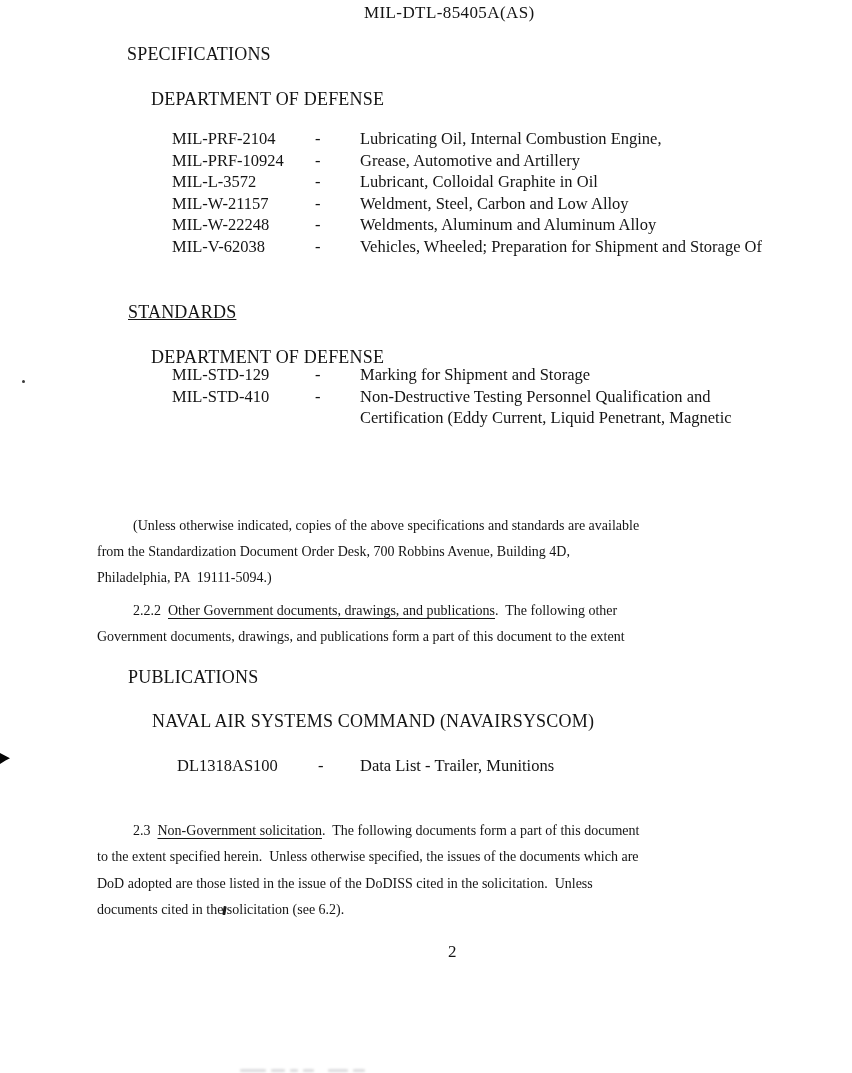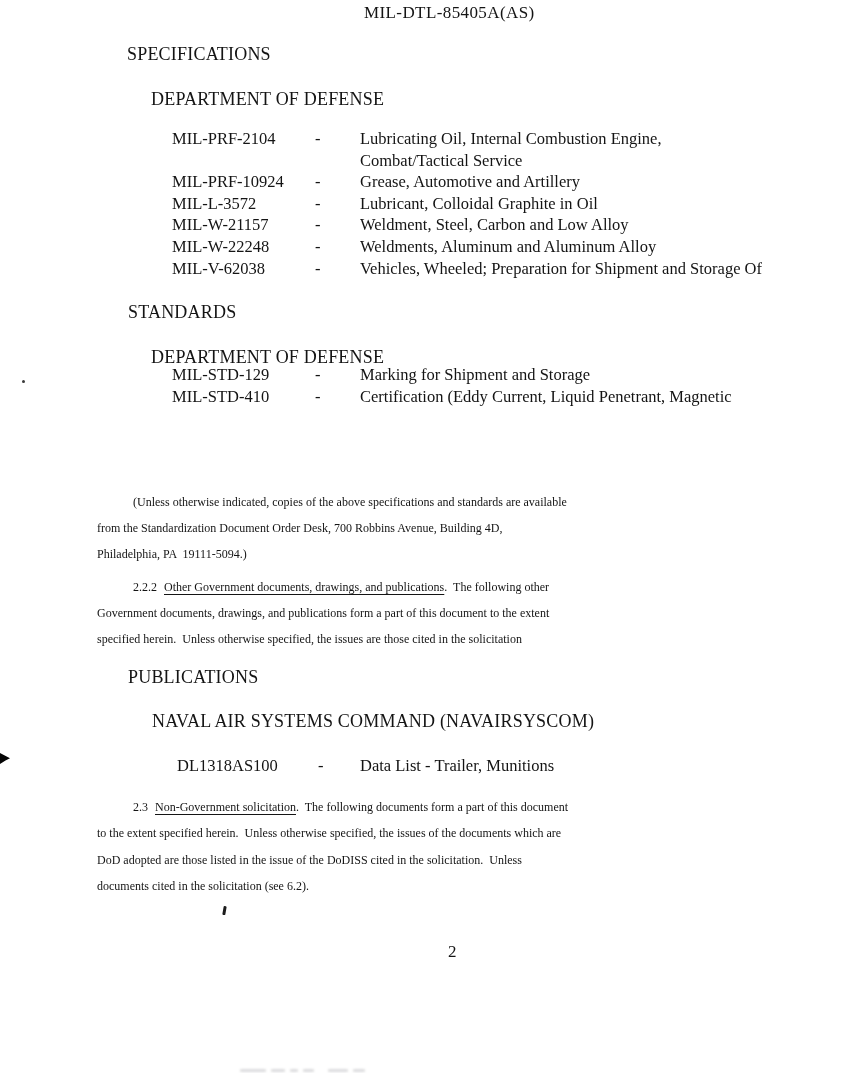--- a/index.html
+++ b/index.html
@@ -13,21 +13,21 @@
   .docnum{font-size:17px;letter-spacing:.4px;text-align:center;}
   .caps{font-size:18px;letter-spacing:.2px;}
   
   .reflist{position:absolute;font-size:16.5px;line-height:21.6px;}
   .refrow{display:flex;align-items:flex-start;}
   .col-id{width:143px;flex:none;white-space:pre;}
   .col-dash{width:45px;flex:none;white-space:pre;}
   .col-desc{flex:none;white-space:pre;}
   .dline{display:block;}
   
-  .para{position:absolute;font-size:12px;line-height:26px;}
+  .para{position:absolute;font-size:14px;line-height:26px;margin-top:24px;}
   .pline{display:block;white-space:pre;}
   .indent{padding-left:36px;}
   .undl{text-decoration:underline;text-underline-offset:3px;text-decoration-thickness:1.3px;}
   .secnum{margin-right:7px;}
   
   .artifact{position:absolute;}
   .ghost-dash{display:inline-block;background:#c3c3c6;height:3px;vertical-align:middle;margin-right:5px;border-radius:1px;}
 </style>
 </head>
 <body>
@@ -35,21 +35,21 @@
 <div class="abs docnum" style="left:364px;top:3px;">MIL-DTL-85405A(AS)</div>
 
 <div class="abs caps" style="left:127px;top:44px;">SPECIFICATIONS</div>
 
 <div class="abs caps" style="left:151px;top:89px;">DEPARTMENT OF DEFENSE</div>
 
 <div class="reflist" style="left:172px;top:128px;">
   <div class="refrow">
     <span class="col-id">MIL-PRF-2104</span>
     <span class="col-dash">-</span>
-    <span class="col-desc"><span class="dline">Lubricating Oil, Internal Combustion Engine,</span><span class="dline">Combat/Tactical Service</span></span>
+    <span class="col-desc"><span class="dline">Lubricating Oil, Internal Combustion Engine,</span></span>
   </div>
   <div class="refrow">
     <span class="col-id">MIL-PRF-10924</span>
     <span class="col-dash">-</span>
     <span class="col-desc">Grease, Automotive and Artillery</span>
   </div>
   <div class="refrow">
     <span class="col-id">MIL-L-3572</span>
     <span class="col-dash">-</span>
     <span class="col-desc">Lubricant, Colloidal Graphite in Oil</span>
@@ -64,47 +64,46 @@
     <span class="col-dash">-</span>
     <span class="col-desc">Weldments, Aluminum and Aluminum Alloy</span>
   </div>
   <div class="refrow">
     <span class="col-id">MIL-V-62038</span>
     <span class="col-dash">-</span>
     <span class="col-desc">Vehicles, Wheeled; Preparation for Shipment and Storage Of</span>
   </div>
 </div>
 
-<div class="abs caps" style="left:128px;top:302px;">STANDARDS</div>
+<div class="abs caps" style="left:128px;top:302px;text-decoration:underline;">STANDARDS</div>
 
 <div class="abs caps" style="left:151px;top:347px;">DEPARTMENT OF DEFENSE</div>
 
 <div class="reflist" style="left:172px;top:364px;">
   <div class="refrow">
     <span class="col-id">MIL-STD-129</span>
     <span class="col-dash">-</span>
     <span class="col-desc">Marking for Shipment and Storage</span>
   </div>
   <div class="refrow">
     <span class="col-id">MIL-STD-410</span>
     <span class="col-dash">-</span>
-    <span class="col-desc"><span class="dline">Certification (Eddy Current, Liquid Penetrant, Magnetic</span></span>
+    <span class="col-desc"><span class="dline">Non-Destructive Testing Personnel Qualification and</span><span class="dline">Certification (Eddy Current, Liquid Penetrant, Magnetic</span></span>
   </div>
 </div>
 
 <div class="para" style="left:97px;top:489px;">
   <span class="pline indent">(Unless otherwise indicated, copies of the above specifications and standards are available</span>
   <span class="pline">from the Standardization Document Order Desk, 700 Robbins Avenue, Building 4D,</span>
   <span class="pline">Philadelphia, PA  19111-5094.)</span>
 </div>
 
 <div class="para" style="left:97px;top:574px;">
   <span class="pline indent"><span class="secnum">2.2.2</span><span class="undl">Other Government documents, drawings, and publications</span><span>.  The following other</span></span>
   <span class="pline">Government documents, drawings, and publications form a part of this document to the extent</span>
-  <span class="pline">specified herein.  Unless otherwise specified, the issues are those cited in the solicitation</span>
 </div>
 
 <div class="abs caps" style="left:128px;top:667px;">PUBLICATIONS</div>
 
 <div class="abs caps" style="left:152px;top:711px;">NAVAL AIR SYSTEMS COMMAND (NAVAIRSYSCOM)</div>
 
 <div class="reflist" style="left:177px;top:755px;">
   <div class="refrow">
     <span class="col-id" style="width:141px;">DL1318AS100</span>
     <span class="col-dash" style="width:42px;">-</span>

